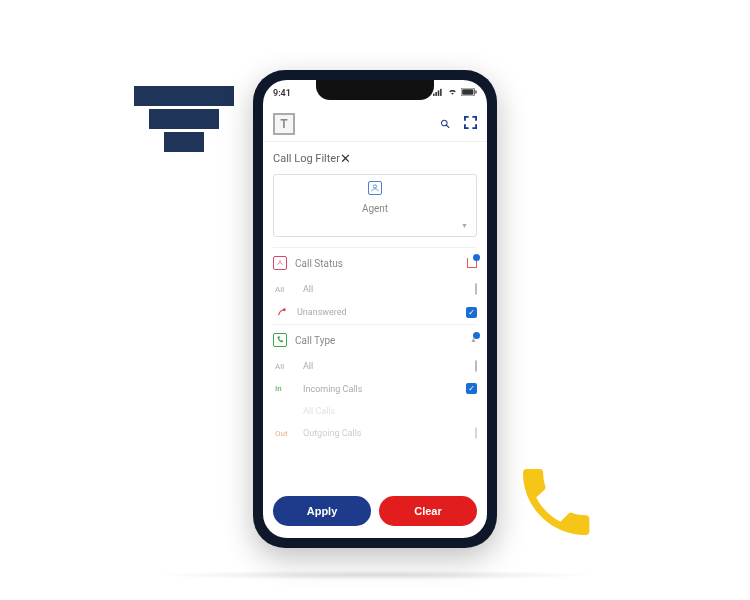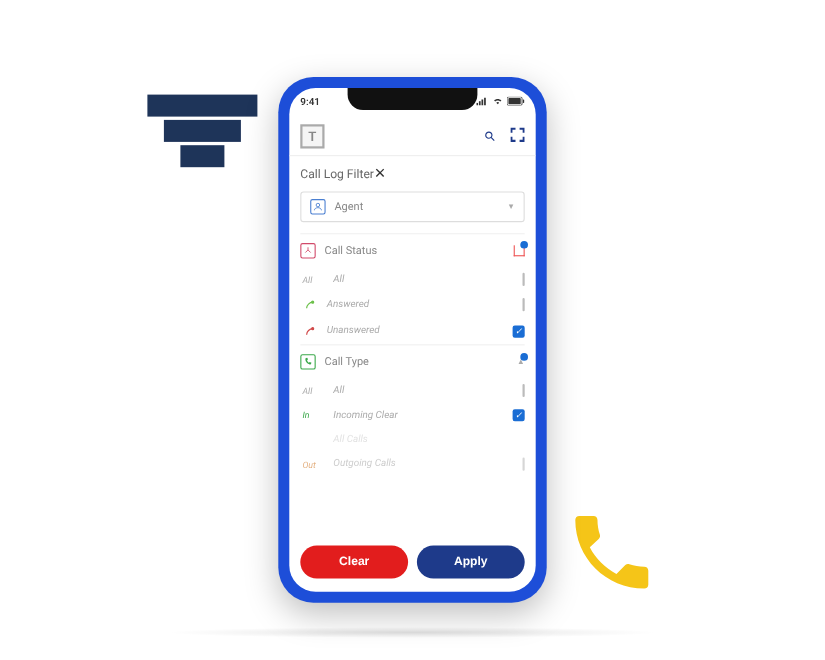--- a/index.html
+++ b/index.html
@@ -49,21 +49,21 @@
     border-radius: 50%;
   }
 
   
   .phone {
     position: absolute;
     left: 253px;
     top: 70px;
     width: 244px;
     height: 478px;
-    background: #1d4ed8;
+    background: #0f172a;
     border-radius: 32px;
     padding: 10px;
     box-shadow: 0 10px 30px rgba(0,0,0,0.25);
   }
   .screen {
     width: 100%;
     height: 100%;
     background: #fff;
     border-radius: 24px;
     overflow: hidden;
@@ -150,20 +150,21 @@
   .agent-select {
     display: flex;
     align-items: center;
     border: 1px solid #ddd;
     border-radius: 3px;
     padding: 6px 8px;
     font-size: 10px;
     color: #888;
     gap: 8px;
     margin-bottom: 10px;
+    flex-direction: column;
   }
   .agent-select .chev {
     margin-left: auto;
     font-size: 7px;
     color: #aaa;
   }
 
   .group-header {
     display: flex;
     align-items: center;
@@ -189,21 +190,20 @@
     border-radius: 50%;
   }
 
   .option-row {
     display: flex;
     align-items: center;
     padding: 6px 0 6px 2px;
     font-size: 9px;
     color: #aaa;
     gap: 10px;
-    font-style: italic;
   }
   .option-row .tag {
     width: 18px;
     font-size: 8px;
     text-align: left;
   }
   .option-row .cb {
     margin-left: auto;
   }
 
@@ -371,30 +371,20 @@
           <div class="indicator-badge"></div>
         </div>
       </div>
 
       <div class="option-row">
         <span class="tag">All</span>
         <span>All</span>
         <span class="cb"><span class="checkbox-empty"></span></span>
       </div>
       <div class="option-row">
-        <span class="call-arrow" style="color:#6cc04a">
-          <svg viewBox="0 0 12 12" width="11" height="11" fill="none" stroke="currentColor" stroke-width="1.2">
-              <path d="M3 9c0-3 3-6 6-6"></path>
-              <circle cx="9" cy="3" r="1" fill="currentColor"></circle>
-            </svg>
-        </span>
-        <span>Answered</span>
-        <span class="cb"><span class="checkbox-empty"></span></span>
-      </div>
-      <div class="option-row">
         <span class="call-arrow" style="color:#d14a4a">
           <svg viewBox="0 0 12 12" width="11" height="11" fill="none" stroke="currentColor" stroke-width="1.2">
               <path d="M3 9c0-3 3-6 6-6"></path>
               <circle cx="9" cy="3" r="1" fill="currentColor"></circle>
             </svg>
         </span>
         <span>Unanswered</span>
         <span class="cb">
             <span class="checkbox-checked">✓</span>
           </span>
@@ -413,35 +403,35 @@
         </div>
       </div>
 
       <div class="option-row">
         <span class="tag">All</span>
         <span>All</span>
         <span class="cb"><span class="checkbox-empty"></span></span>
       </div>
       <div class="option-row">
         <span class="tag" style="color:#3aa84a">In</span>
-        <span>Incoming Clear</span>
+        <span>Incoming Calls</span>
         <span class="cb">
             <span class="checkbox-checked">✓</span>
           </span>
       </div>
       <div class="option-row ghost" style="opacity:.35">
         <span class="tag"></span>
         <span>All Calls</span>
       </div>
       <div class="option-row ghost">
         <span class="tag" style="color:#d17a2a">Out</span>
         <span>Outgoing Calls</span>
         <span class="cb"><span class="checkbox-empty"></span></span>
       </div>
     </div>
 
     <div class="actions">
+      <button class="btn btn-apply">Apply</button>
       <button class="btn btn-clear">Clear</button>
-      <button class="btn btn-apply">Apply</button>
     </div>
 
   </div>
 </div>
 
 </body></html>

